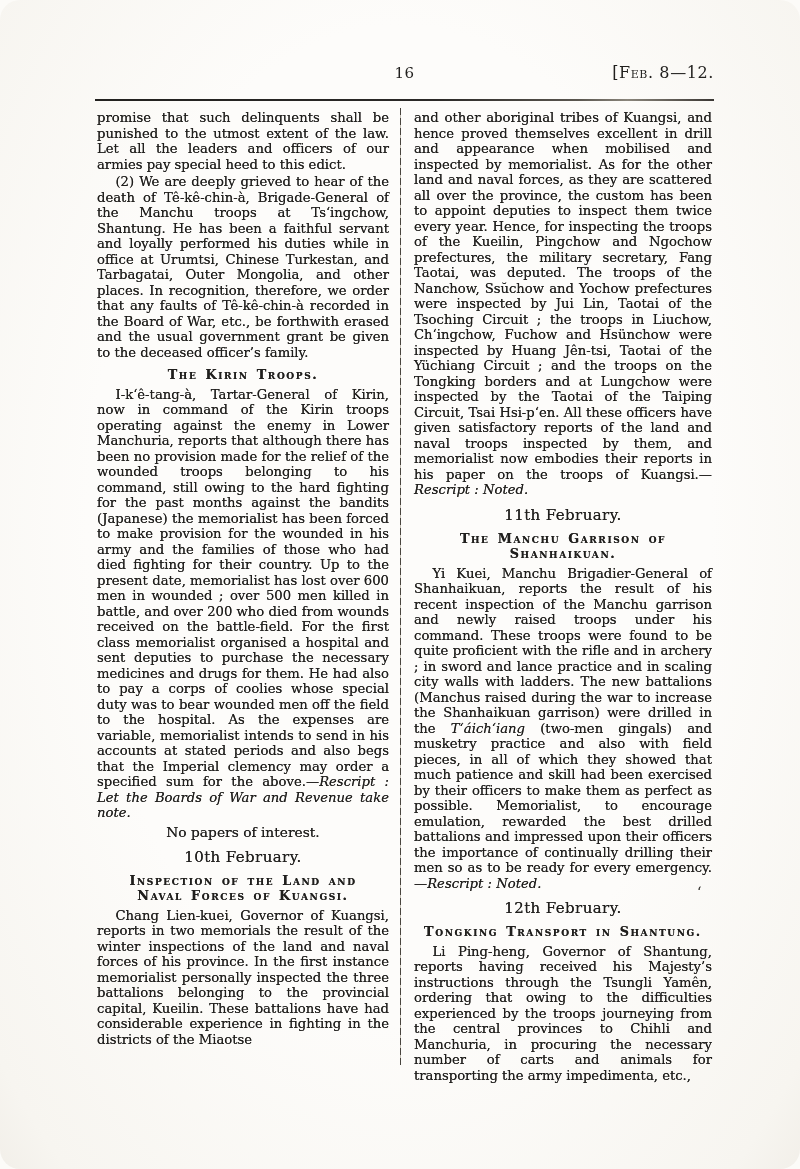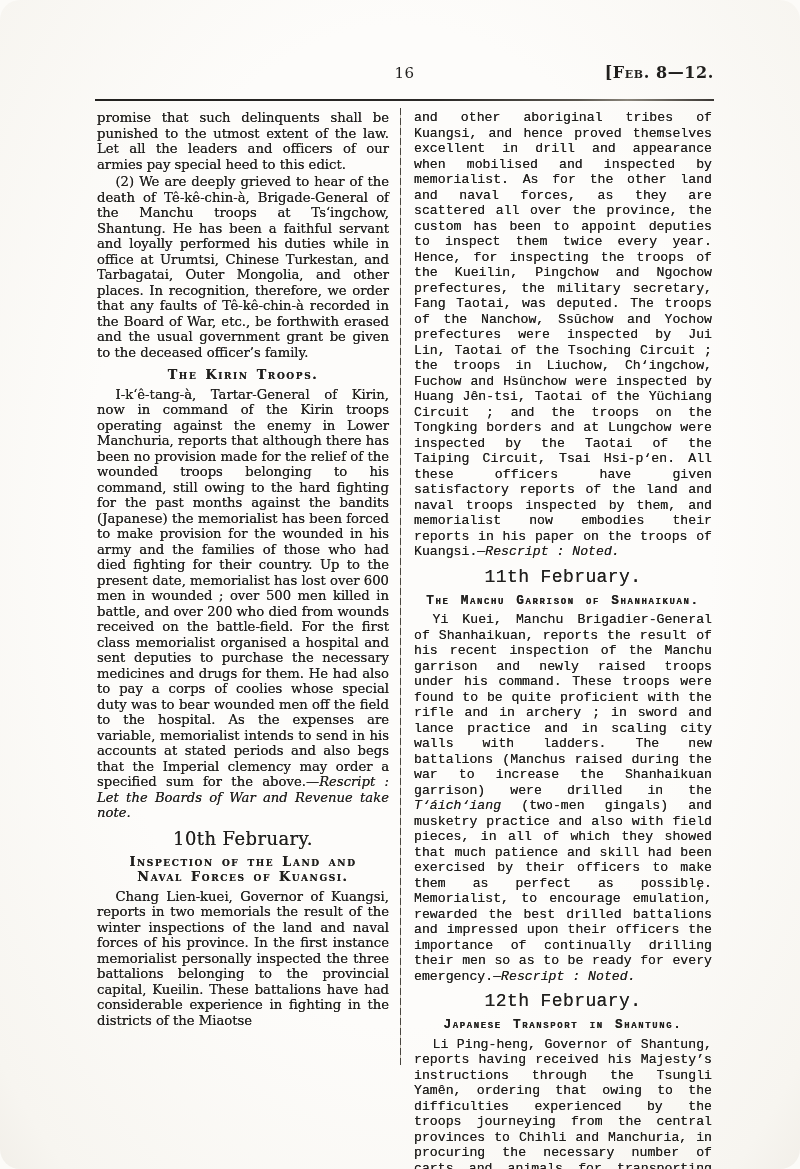--- a/index.html
+++ b/index.html
@@ -14,54 +14,54 @@
     background: radial-gradient(ellipse at 50% 45%, #fdfcfa 55%, #f7f5f0 92%, #f2efe9 100%);
     border-radius: 20px;
   }
   .header { position: absolute; top: 64px; left: 95px; width: 619px; height: 24px; }
   .page-number {
     position: absolute; left: 0; right: 0; top: 0;
     text-align: center; font-size: 15px; letter-spacing: 0.5px;
   }
   .issue-dates {
     position: absolute; right: 0; top: -1px;
-    font-size: 16px; font-variant: small-caps; letter-spacing: 0.6px; font-weight: bold;
+    font-size: 16px; font-variant: small-caps; letter-spacing: 0.6px;
   }
   .rule {
     position: absolute; top: 99px; left: 95px; width: 619px; height: 2px;
     background: linear-gradient(to right, #22211f 0%, #2b2927 55%, #5a564f 78%, #8a857b 86%, #3a3733 100%);
   }
   .columns {
     position: absolute; top: 108px; left: 95px; width: 619px; height: 957px;
     display: flex;
   }
   .col { box-sizing: border-box; }
   .col-left  { width: 305px; padding-right: 9px; }
   .divider {
     width: 1px;
     background: repeating-linear-gradient(to bottom, #47433d 0px, #47433d 7px, #c4bfb4 7px, #c4bfb4 10px);
   }
-  .col-right { width: 313px; padding-left: 11px; font-family: Liberation Mono, monospace; }
+  .col-right { width: 313px; padding-left: 11px; }
 
   p {
     margin: 2px; text-align: justify;
     font-size: 13.2px; line-height: 15.5px;
     text-indent: 1.4em;
     text-shadow: 0 0 0.35px rgba(32, 31, 29, 0.85);
   }
   p.no-indent { text-indent: 0; }
   .section-heading {
     margin: 7px 12px 4px; text-align: center; text-indent: 0;
     font-variant: small-caps; font-weight: bold;
     font-size: 12.8px; line-height: 15.5px;
     letter-spacing: 1.6px; word-spacing: 2px;
   }
   .date-heading {
     margin: 9px 0 5px; text-align: center; text-indent: 0;
-    font-size: 18px; line-height: 17px; letter-spacing: 0.4px;
+    font-size: 15px; line-height: 17px; letter-spacing: 0.4px;
   }
   .note-line {
     margin: 3px 0 2px; text-align: center; text-indent: 0;
     font-size: 13.8px; line-height: 16px;
   }
   .artifact {
     position: absolute; left: 697px; top: 884px;
     font-size: 14px; color: #2a2926;
   }
 </style>
@@ -77,34 +77,35 @@
 
   <div class="rule"></div>
 
   <div class="columns">
 
     <div class="col col-left">
       <p class="no-indent">promise that such delinquents shall be punished to the utmost extent of the law. Let all the leaders and officers of our armies pay special heed to this edict.</p>
       <p>(2) We are deeply grieved to hear of the death of Tê-kê-chin-à, Brigade-General of the Manchu troops at Ts‘ingchow, Shantung. He has been a faithful servant and loyally performed his duties while in office at Urumtsi, Chinese Turkestan, and Tarbagatai, Outer Mongolia, and other places. In recognition, therefore, we order that any faults of Tê-kê-chin-à recorded in the Board of War, etc., be forthwith erased and the usual government grant be given to the deceased officer’s family.</p>
       <p class="section-heading">The Kirin Troops.</p>
       <p><span>I-k‘ê-tang-à, Tartar-General of Kirin, now in command of the Kirin troops operating against the enemy in Lower Manchuria, reports that although there has been no provision made for the relief of the wounded troops belonging to his command, still owing to the hard fighting for the past months against the bandits (Japanese) the memorialist has been forced to make provision for the wounded in his army and the families of those who had died fighting for their country. Up to the present date, memorialist has lost over 600 men in wounded ; over 500 men killed in battle, and over 200 who died from wounds received on the battle-field. For the first class memorialist organised a hospital and sent deputies to purchase the necessary medicines and drugs for them. He had also to pay a corps of coolies whose special duty was to bear wounded men off the field to the hospital. As the expenses are variable, memorialist intends to send in his accounts at stated periods and also begs that the Imperial clemency may order a specified sum for the above.—</span><i>Rescript : Let the Boards of War and Revenue take note.</i></p>
+      <p class="note-line">No papers of interest.</p>
       <p class="date-heading">10th February.</p>
       <p class="section-heading">Inspection of the Land and Naval Forces of Kuangsi.</p>
       <p>Chang Lien-kuei, Governor of Kuangsi, reports in two memorials the result of the winter inspections of the land and naval forces of his province. In the first instance memorialist personally inspected the three battalions belonging to the provincial capital, Kueilin. These battalions have had considerable experience in fighting in the districts of the Miaotse</p>
     </div>
 
     <div class="divider"></div>
 
     <div class="col col-right">
       <p class="no-indent"><span>and other aboriginal tribes of Kuangsi, and hence proved themselves excellent in drill and appearance when mobilised and inspected by memorialist. As for the other land and naval forces, as they are scattered all over the province, the custom has been to appoint deputies to inspect them twice every year. Hence, for inspecting the troops of the Kueilin, Pingchow and Ngochow prefectures, the military secretary, Fang Taotai, was deputed. The troops of the Nanchow, Ssŭchow and Yochow prefectures were inspected by Jui Lin, Taotai of the Tsoching Circuit ; the troops in Liuchow, Ch‘ingchow, Fuchow and Hsünchow were inspected by Huang Jên-tsi, Taotai of the Yüchiang Circuit ; and the troops on the Tongking borders and at Lungchow were inspected by the Taotai of the Taiping Circuit, Tsai Hsi-p‘en. All these officers have given satisfactory reports of the land and naval troops inspected by them, and memorialist now embodies their reports in his paper on the troops of Kuangsi.—</span><i>Rescript : Noted.</i></p>
       <p class="date-heading">11th February.</p>
       <p class="section-heading">The Manchu Garrison of Shanhaikuan.</p>
       <p><span>Yi Kuei, Manchu Brigadier-General of Shanhaikuan, reports the result of his recent inspection of the Manchu garrison and newly raised troops under his command. These troops were found to be quite proficient with the rifle and in archery ; in sword and lance practice and in scaling city walls with ladders. The new battalions (Manchus raised during the war to increase the Shanhaikuan garrison) were drilled in the </span><i>T‘áich‘iang</i><span> (two-men gingals) and musketry practice and also with field pieces, in all of which they showed that much patience and skill had been exercised by their officers to make them as perfect as possible. Memorialist, to encourage emulation, rewarded the best drilled battalions and impressed upon their officers the importance of continually drilling their men so as to be ready for every emergency.—</span><i>Rescript : Noted.</i></p>
       <p class="date-heading">12th February.</p>
-      <p class="section-heading">Japanese Transport in Shantung.</p>
+      <p class="section-heading">Tongking Transport in Shantung.</p>
       <p>Li Ping-heng, Governor of Shantung, reports having received his Majesty’s instructions through the Tsungli Yamên, ordering that owing to the difficulties experienced by the troops journeying from the central provinces to Chihli and Manchuria, in procuring the necessary number of carts and animals for transporting the army impedimenta, etc.,</p>
     </div>
 
   </div>
 
   <span class="artifact">‘</span>
 
 </div>
 
 </body></html>

